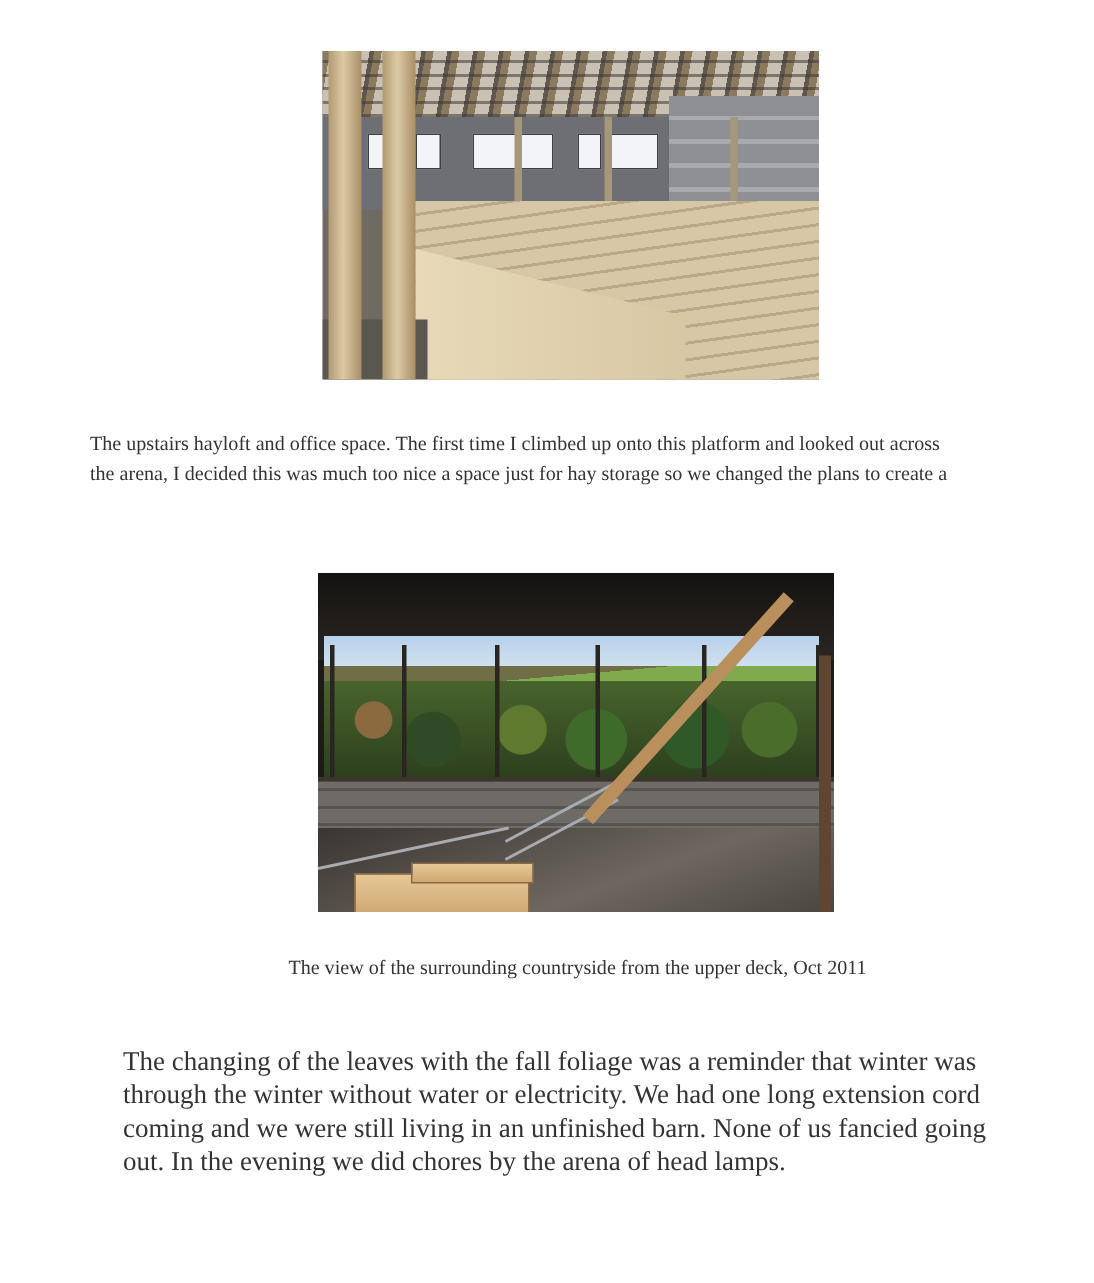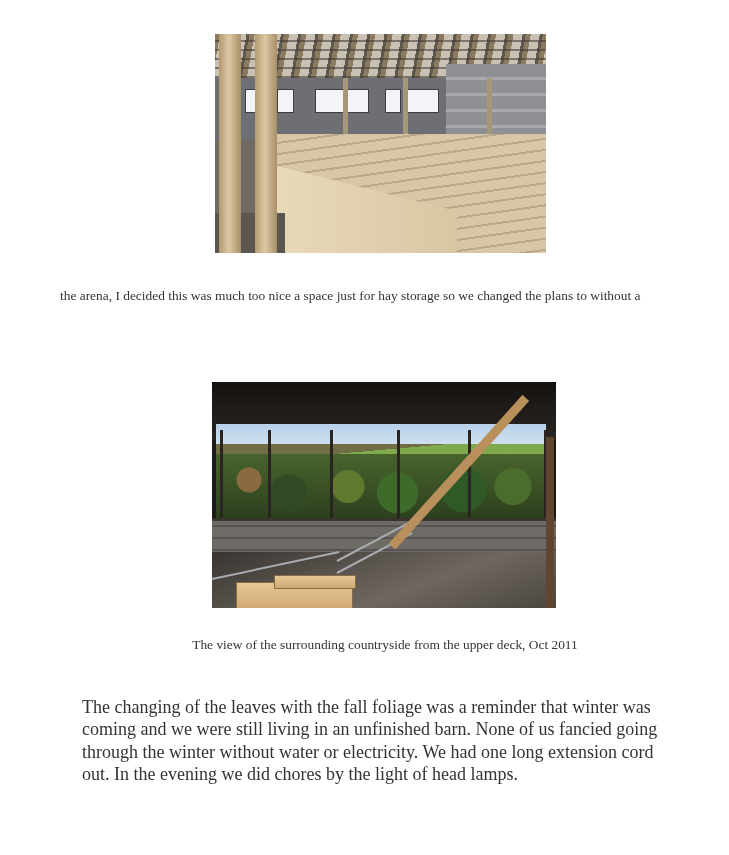--- a/index.html
+++ b/index.html
@@ -79,21 +79,22 @@
   <div class="post-thin" style="left:188px;"></div>
   <div class="post-thin" style="left:272px;"></div>
   <div class="floor"></div>
   <div class="beam-face"></div>
   <div class="ground"></div>
   <div class="post" style="left:4px;width:22px;"></div>
   <div class="post" style="left:40px;width:22px;"></div>
 </div>
 
 <div class="caption1">
-  <span class="line">the arena, I decided this was much too nice a space just for hay storage so we changed the plans to without a</span>
+  <span class="line">The upstairs hayloft and office space.  The first time I climbed up onto this platform and looked out across</span>
+  <span class="line">the arena, I decided this was much too nice a space just for hay storage so we changed the plans to create a</span>
 </div>
 
 <div id="photo2" class="photo" title="The view of the surrounding countryside from the upper deck">
   <div class="ceiling"></div>
   <div class="sky"></div>
   <div class="hills"></div>
   <div class="trees"></div>
   <div class="mullion" style="left:8px;"></div>
   <div class="mullion" style="left:56px;"></div>
   <div class="mullion" style="left:118px;"></div>
@@ -109,16 +110,16 @@
   <div class="board"></div>
   <div class="box" style="left:24px;top:200px;width:115px;height:26px;"></div>
   <div class="box" style="left:62px;top:193px;width:80px;height:12px;"></div>
   <div class="post-r"></div>
 </div>
 
 <div class="caption2">The view of the surrounding countryside from the upper deck, Oct 2011</div>
 
 <div class="body-para">
   <span class="line">The changing of the leaves with the fall foliage was a reminder that winter was</span>
+  <span class="line">through the winter without water or electricity.  We had one long extension cord</span>
   <span class="line">coming and we were still living in an unfinished barn.  None of us fancied going</span>
-  <span class="line">through the winter without water or electricity.  We had one long extension cord</span>
-  <span class="line">out.  In the evening we did chores by the light of head lamps.</span>
+  <span class="line">out.  In the evening we did chores by the arena of head lamps.</span>
 </div>
 
 </body></html>

